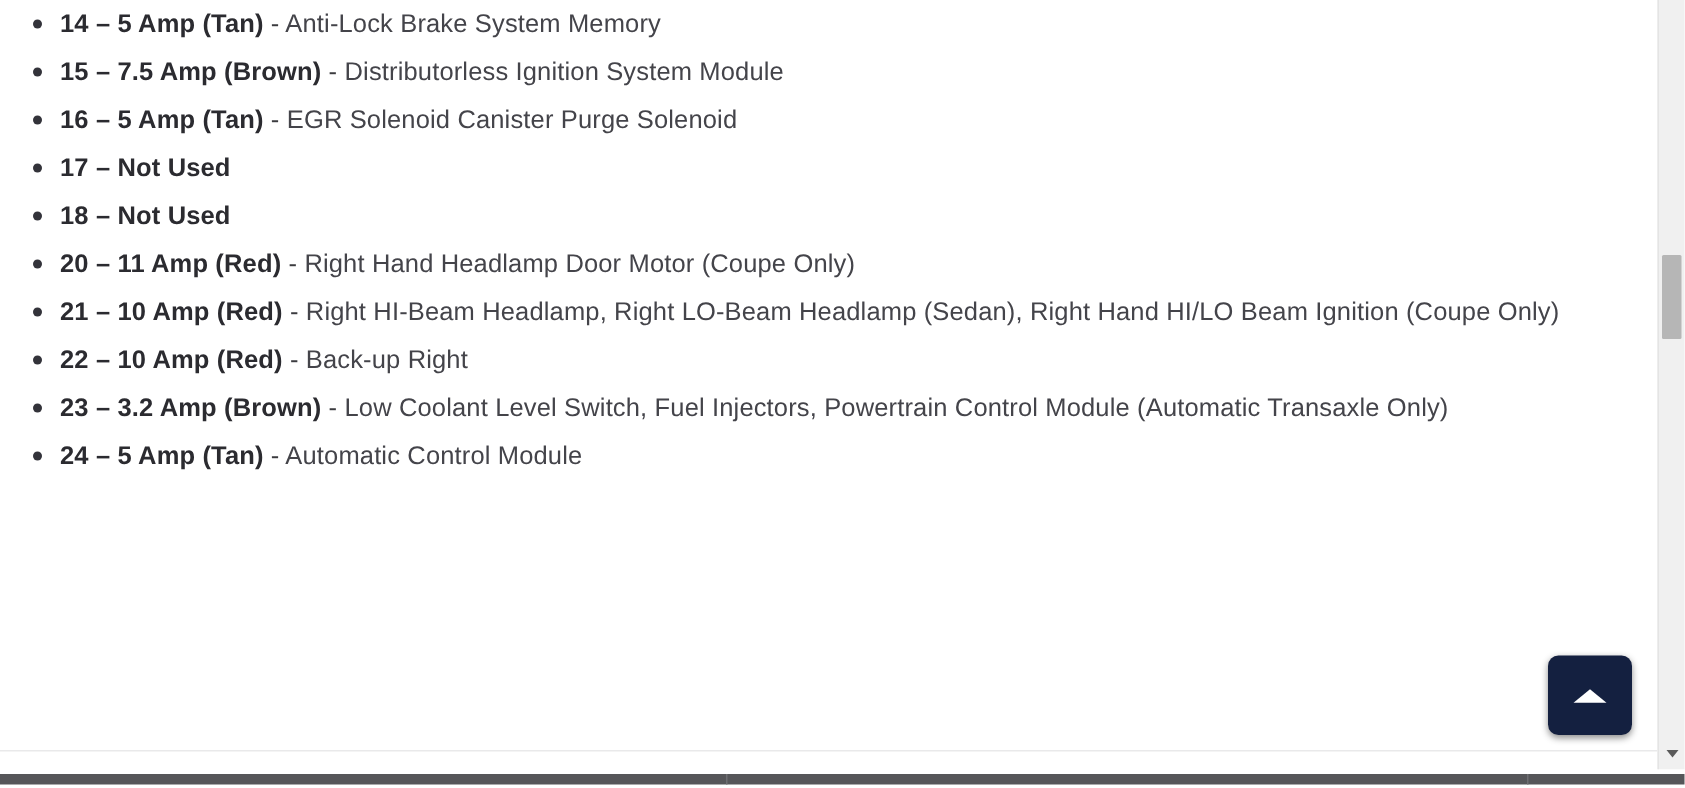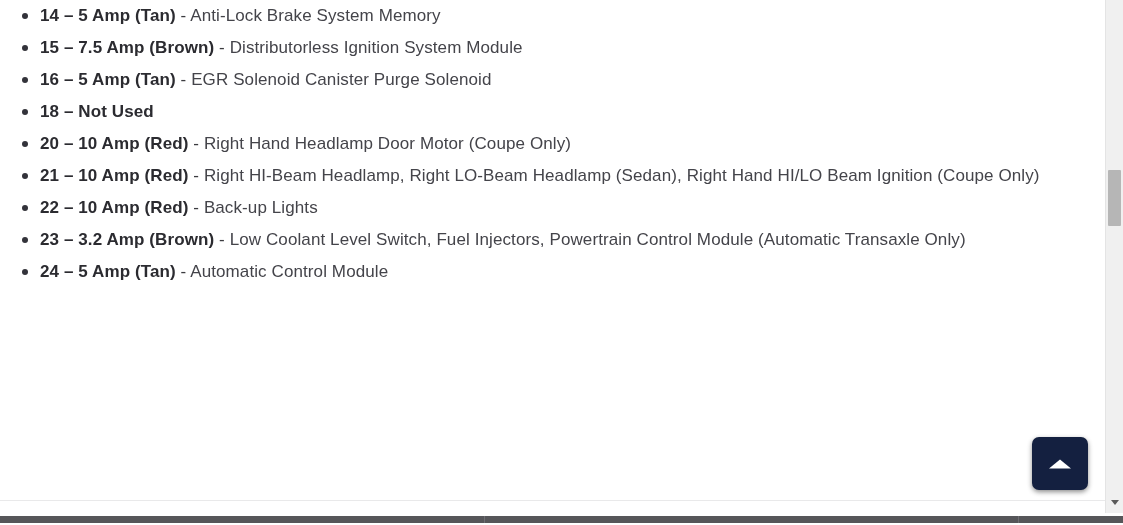--- a/index.html
+++ b/index.html
@@ -180,24 +180,25 @@
 </head>
 <body>
 
 <div class="viewport">
   <div class="content-area">
     <ul class="fuse-list" id="fuse-list">
 
     <li class="fuse-item"><span class="bullet"></span><span class="lead">14 – 5 Amp (Tan)</span><span class="sep"> - </span><span class="desc">Anti-Lock Brake System Memory</span></li>
         <li class="fuse-item"><span class="bullet"></span><span class="lead">15 – 7.5 Amp (Brown)</span><span class="sep"> - </span><span class="desc">Distributorless Ignition System Module</span></li>
         <li class="fuse-item"><span class="bullet"></span><span class="lead">16 – 5 Amp (Tan)</span><span class="sep"> - </span><span class="desc">EGR Solenoid Canister Purge Solenoid</span></li>
+        <li class="fuse-item"><span class="bullet"></span><span class="lead">17 – Not Used</span><span class="sep"></span><span class="desc"></span></li>
         <li class="fuse-item"><span class="bullet"></span><span class="lead">18 – Not Used</span><span class="sep"></span><span class="desc"></span></li>
-        <li class="fuse-item"><span class="bullet"></span><span class="lead">20 – 10 Amp (Red)</span><span class="sep"> - </span><span class="desc">Right Hand Headlamp Door Motor (Coupe Only)</span></li>
+        <li class="fuse-item"><span class="bullet"></span><span class="lead">20 – 11 Amp (Red)</span><span class="sep"> - </span><span class="desc">Right Hand Headlamp Door Motor (Coupe Only)</span></li>
         <li class="fuse-item"><span class="bullet"></span><span class="lead">21 – 10 Amp (Red)</span><span class="sep"> - </span><span class="desc">Right HI-Beam Headlamp, Right LO-Beam Headlamp (Sedan), Right Hand HI/LO Beam Ignition (Coupe Only)</span></li>
-        <li class="fuse-item"><span class="bullet"></span><span class="lead">22 – 10 Amp (Red)</span><span class="sep"> - </span><span class="desc">Back-up Lights</span></li>
+        <li class="fuse-item"><span class="bullet"></span><span class="lead">22 – 10 Amp (Red)</span><span class="sep"> - </span><span class="desc">Back-up Right</span></li>
         <li class="fuse-item"><span class="bullet"></span><span class="lead">23 – 3.2 Amp (Brown)</span><span class="sep"> - </span><span class="desc">Low Coolant Level Switch, Fuel Injectors, Powertrain Control Module (Automatic Transaxle Only)</span></li>
         <li class="fuse-item"><span class="bullet"></span><span class="lead">24 – 5 Amp (Tan)</span><span class="sep"> - </span><span class="desc">Automatic Control Module</span></li>
       </ul>
   </div>
 
   <div class="edge-line"></div>
 </div>
 
 <button class="scroll-top-btn">
   <span class="arrow-up"></span>

